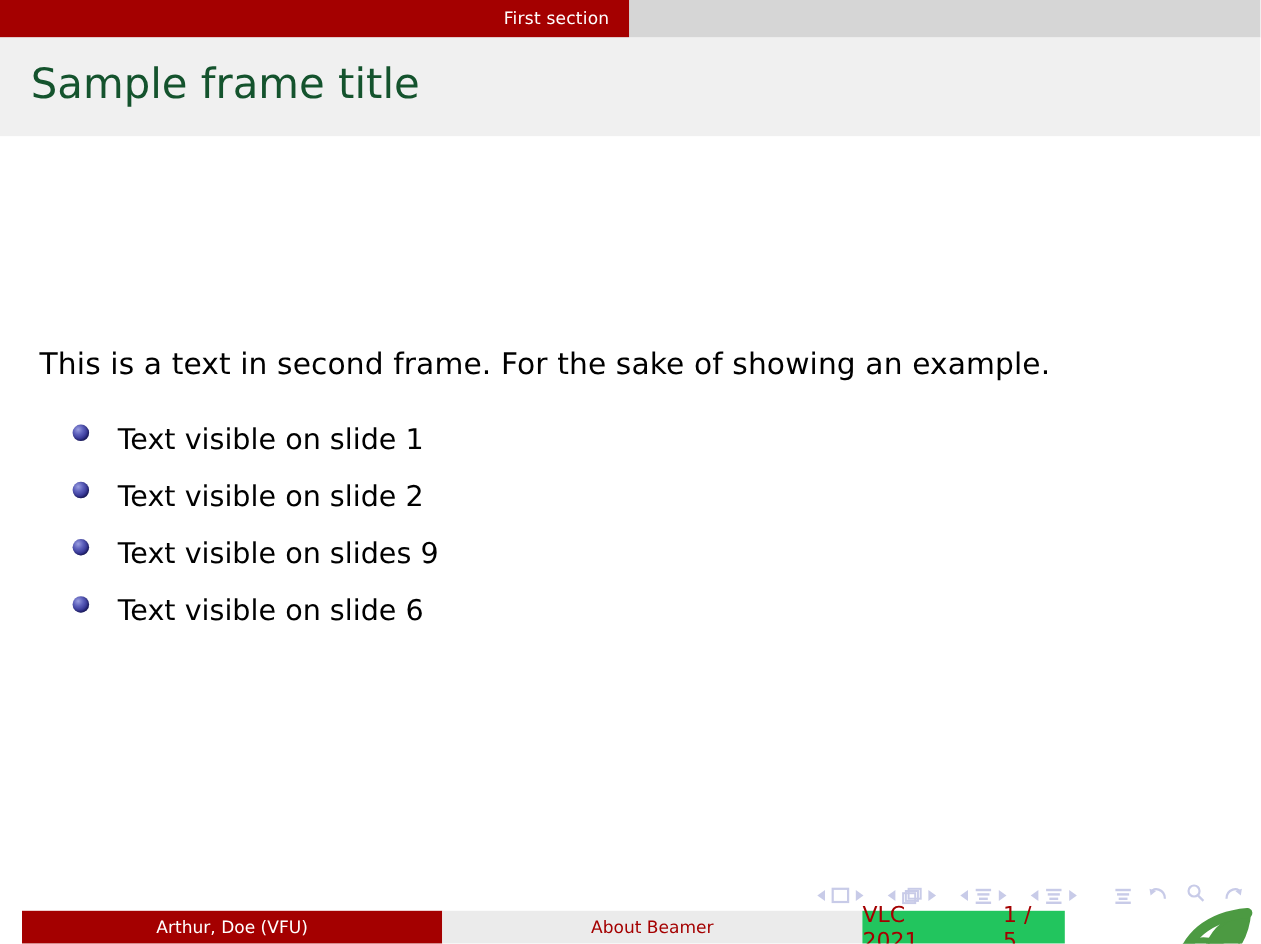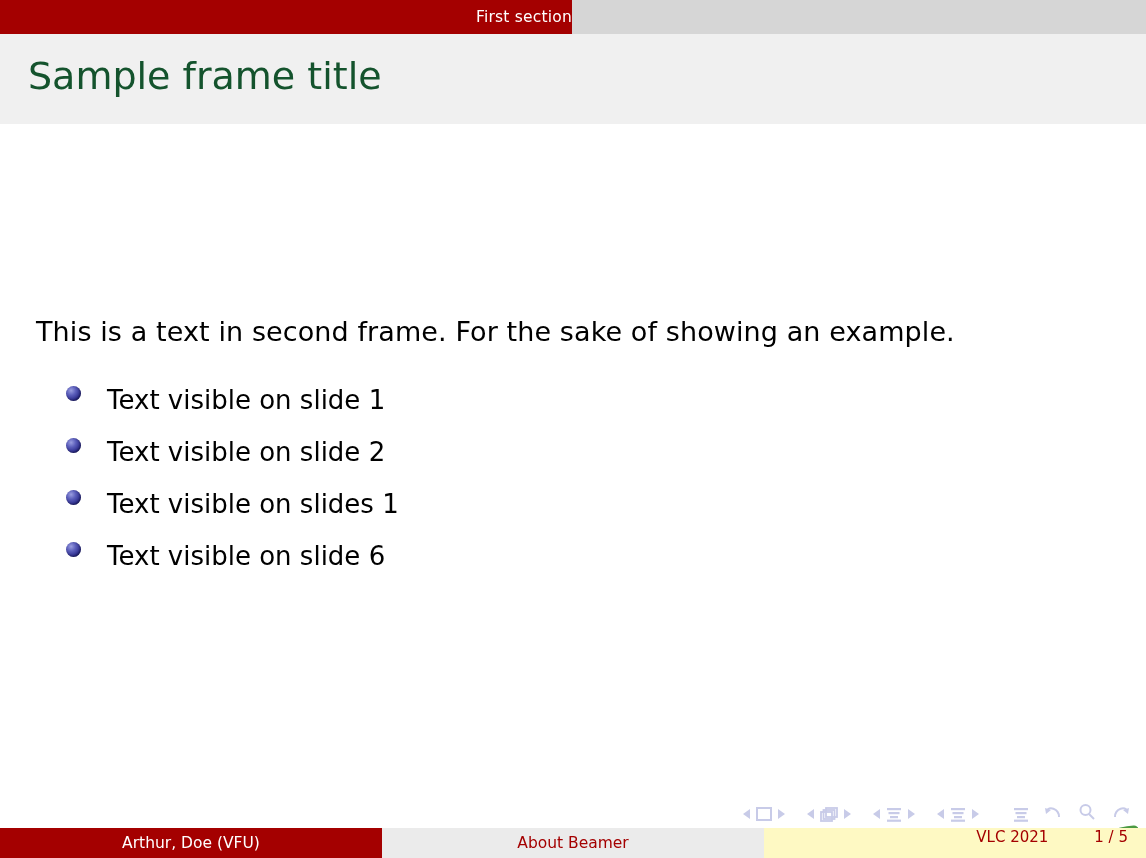--- a/index.html
+++ b/index.html
@@ -31,20 +31,21 @@
   }
   .section-tab-active {
     width: 572px;
     height: 34px;
     background: #a40000;
     color: #ffffff;
     display: flex;
     align-items: center;
     justify-content: flex-end;
     box-sizing: border-box;
+    padding-right: 18px;
     font-size: 15.5px;
     letter-spacing: 0.2px;
   }
   .section-tab-inactive {
     flex: 1;
     height: 34px;
     background: #d6d6d6;
   }
 
   
@@ -150,23 +151,24 @@
   }
   .nav-round {
     margin-left: 14px;
   }
 
   
   .footline {
     position: absolute;
     left: 0;
     top: 828px;
-    width: 1146px;
+    width: 948px;
     height: 30px;
     display: flex;
+    padding-left: 20px;
   }
   .foot-author {
     width: 382px;
     background: #a40000;
     color: #ffffff;
     display: flex;
     align-items: center;
     justify-content: center;
     font-size: 15.5px;
   }
@@ -174,28 +176,28 @@
     width: 382px;
     background: #ebebeb;
     color: #a40000;
     display: flex;
     align-items: center;
     justify-content: center;
     font-size: 15.5px;
   }
   .foot-info {
     flex: 1;
-    background: #fef9c3;
+    background: #22c55e;
     color: #a40000;
     display: flex;
-    align-items: flex-start;
+    align-items: center;
     justify-content: flex-end;
     box-sizing: border-box;
     padding-right: 18px;
-    font-size: 15px;
+    font-size: 20px;
   }
   .foot-date {
     margin-right: 46px;
   }
 </style>
 </head>
 <body>
 
 <div class="slide">
 
@@ -218,21 +220,21 @@
       <li>
         <span class="ball"></span>
         <span class="item-label">Text visible on slide 1</span>
       </li>
       <li>
         <span class="ball"></span>
         <span class="item-label">Text visible on slide 2</span>
       </li>
       <li>
         <span class="ball"></span>
-        <span class="item-label">Text visible on slides 1</span>
+        <span class="item-label">Text visible on slides 9</span>
       </li>
       <li>
         <span class="ball"></span>
         <span class="item-label">Text visible on slide 6</span>
       </li>
     </ul>
 
     <div class="logo">
       <svg width="92" height="100" viewBox="0 0 92 100">
         <g fill="none" stroke="#4c9a42">

